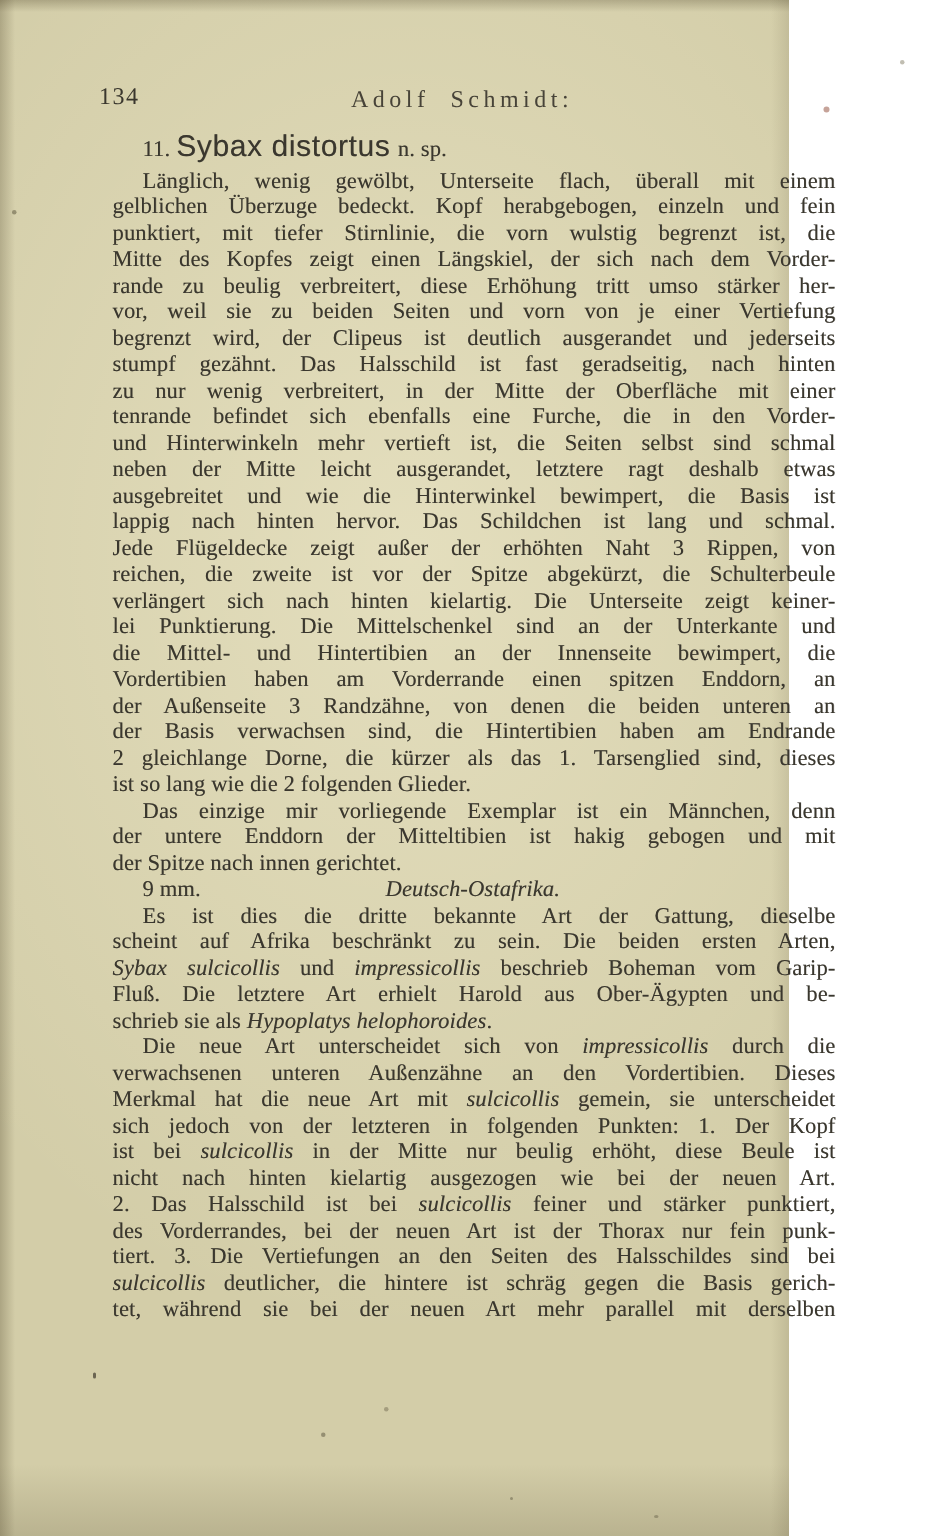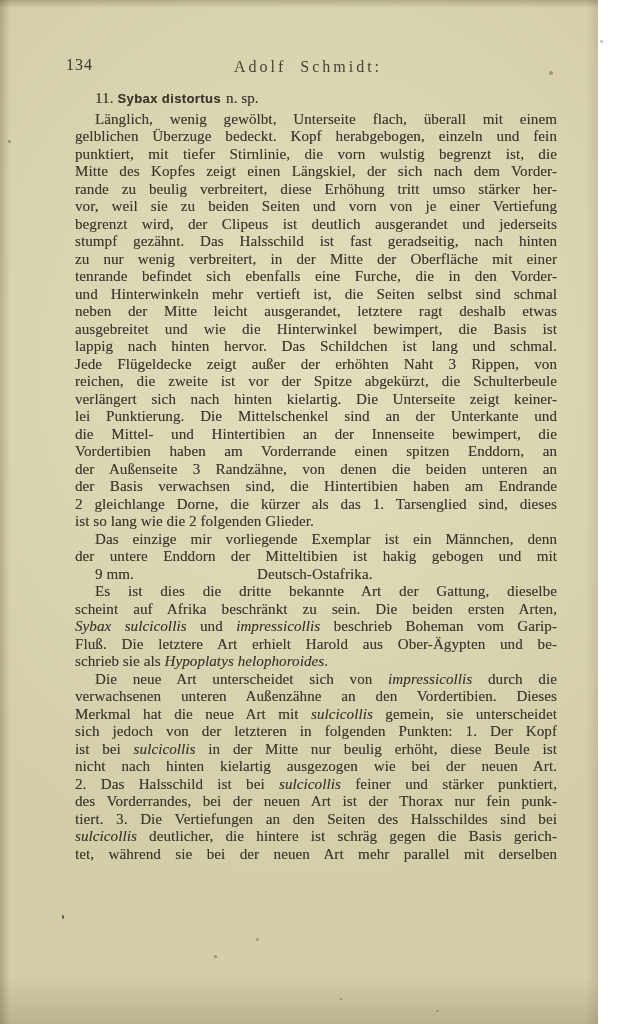--- a/index.html
+++ b/index.html
@@ -3,21 +3,21 @@
 <meta charset="utf-8">
 <style>
   html, body { margin: 0; padding: 0; }
   body {
     width: 630px; height: 1024px;
     font-family: "Liberation Serif", serif;
     overflow: hidden;
   }
   .page {
     position: relative;
-    width: 598px; height: 1024px;
+    width: 526px; height: 1024px;
     color: #3a372e;
     background:
       radial-gradient(130% 85% at 52% 36%, rgba(255,250,224,0.38) 0%, rgba(255,250,224,0) 60%),
       linear-gradient(90deg,  rgba(82,72,45,0.30) 0px, rgba(82,72,45,0) 10px),
       linear-gradient(180deg, rgba(82,72,45,0.32) 0px, rgba(82,72,45,0) 8px),
       linear-gradient(270deg, rgba(82,72,45,0.14) 0px, rgba(82,72,45,0) 12px),
       linear-gradient(0deg,   rgba(82,72,45,0.20) 0px, rgba(82,72,45,0) 48px),
       #d3cda8;
   }
   .page-number {
@@ -45,28 +45,28 @@
   .line.flush { text-align-last: left; }
   .line.indent { text-indent: 20px; }
   .ital { font-style: italic; }
   .heading {
     text-align-last: left;
     margin-bottom: 3px;
     text-indent: 20px;
   }
   .heading .species-bold {
     font-family: "Liberation Sans", sans-serif;
-    font-weight: 700;
-    font-size: 13px;
+    font-weight: 400;
+    font-size: 20px;
     letter-spacing: 0.4px;
     margin: 0 5px 0 4px;
   }
   .measure { position: relative; text-align-last: left; }
   .measure .size { margin-left: 20px; }
-  .measure .locality { position: absolute; left: 182px; }
+  .measure .locality { position: absolute; left: 182px; font-style: italic; }
   .speck { position: absolute; border-radius: 50%; }
   .speck.s1 { left: 549px; top: 71px;  width: 4px; height: 4px; background: rgba(152,88,70,0.55); }
   .speck.s2 { left: 8px;   top: 140px; width: 3px; height: 3px; background: rgba(86,79,56,0.5); }
   .speck.s3 { left: 214px; top: 955px; width: 3px; height: 3px; background: rgba(108,102,78,0.6); }
   .speck.s4 { left: 340px; top: 998px; width: 2px; height: 2px; background: rgba(108,102,78,0.55); }
   .speck.s5 { left: 436px; top: 1010px;width: 3px; height: 2px; background: rgba(108,102,78,0.5); }
   .speck.s6 { left: 62px;  top: 915px; width: 2px; height: 4px; background: rgba(62,57,45,0.7); border-radius: 1px; }
   .speck.s7 { left: 256px; top: 938px; width: 3px; height: 3px; background: rgba(118,110,84,0.5); }
   .speck.s8 { left: 600px; top: 40px;  width: 3px; height: 3px; background: rgba(118,110,84,0.45); }
 </style>
@@ -101,20 +101,21 @@
         <div class="line">verlängert sich nach hinten kielartig. Die Unterseite zeigt keiner-</div>
         <div class="line">lei Punktierung. Die Mittelschenkel sind an der Unterkante und</div>
         <div class="line">die Mittel- und Hintertibien an der Innenseite bewimpert, die</div>
         <div class="line">Vordertibien haben am Vorderrande einen spitzen Enddorn, an</div>
         <div class="line">der Außenseite 3 Randzähne, von denen die beiden unteren an</div>
         <div class="line">der Basis verwachsen sind, die Hintertibien haben am Endrande</div>
         <div class="line">2 gleichlange Dorne, die kürzer als das 1. Tarsenglied sind, dieses</div>
         <div class="line flush">ist so lang wie die 2 folgenden Glieder.</div>
         <div class="line indent">Das einzige mir vorliegende Exemplar ist ein Männchen, denn</div>
         <div class="line">der untere Enddorn der Mitteltibien ist hakig gebogen und mit</div>
+        <div class="line flush">der Spitze nach innen gerichtet.</div>
         <div class="line measure"><span class="size">9 mm.</span><span class="locality">Deutsch-Ostafrika.</span></div>
         <div class="line indent">Es ist dies die dritte bekannte Art der Gattung, dieselbe</div>
         <div class="line">scheint auf Afrika beschränkt zu sein. Die beiden ersten Arten,</div>
         <div class="line"><span class="ital">Sybax sulcicollis</span><span> und </span><span class="ital">impressicollis</span><span> beschrieb Boheman vom Garip-</span></div>
         <div class="line">Fluß. Die letztere Art erhielt Harold aus Ober-Ägypten und be-</div>
         <div class="line flush"><span>schrieb sie als </span><span class="ital">Hypoplatys helophoroides</span><span>.</span></div>
         <div class="line indent"><span>Die neue Art unterscheidet sich von </span><span class="ital">impressicollis</span><span> durch die</span></div>
         <div class="line">verwachsenen unteren Außenzähne an den Vordertibien. Dieses</div>
         <div class="line"><span>Merkmal hat die neue Art mit </span><span class="ital">sulcicollis</span><span> gemein, sie unterscheidet</span></div>
         <div class="line">sich jedoch von der letzteren in folgenden Punkten: 1. Der Kopf</div>

